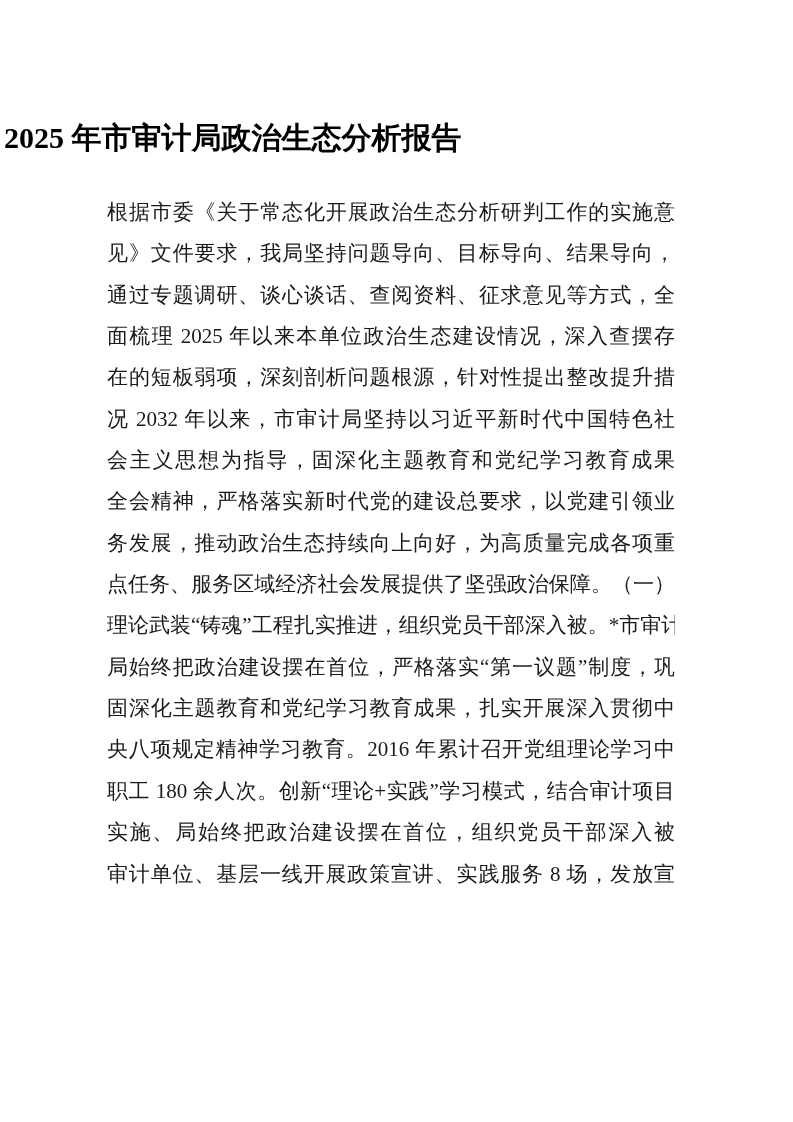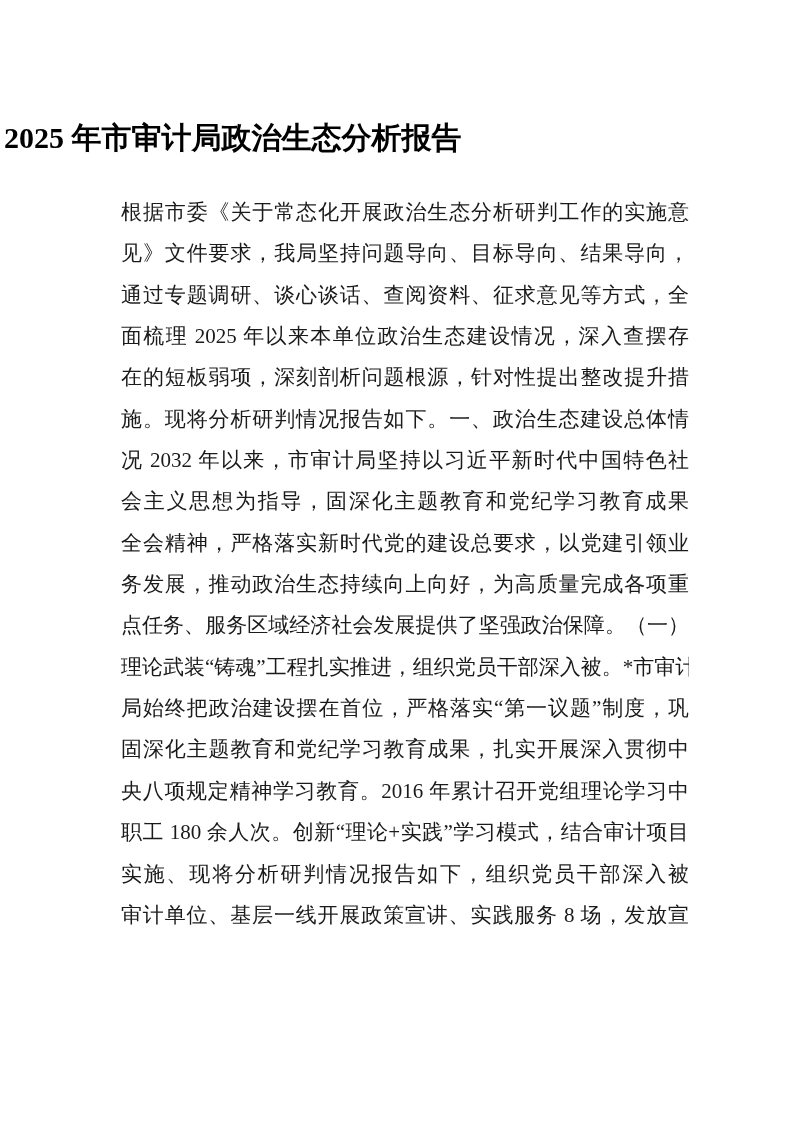--- a/index.html
+++ b/index.html
@@ -25,21 +25,21 @@
     text-align: left;
     font-size: 30px;
     font-weight: 700;
     line-height: 44px;
     font-family: "Liberation Serif", serif;
     color: #000000;
   }
   .doc-body {
     position: absolute;
     top: 192px;
-    left: 121px;
+    left: 107px;
     width: 568px;
     font-size: 21px;
     line-height: 41.35px;
     color: #1a1a1a;
   }
   .doc-line {
     text-align: justify;
     text-align-last: justify;
     text-justify: inter-character;
     height: 41.35px;
@@ -51,27 +51,26 @@
 <body>
 
 <div class="page">
   <h1 class="doc-title">2025 年市审计局政治生态分析报告</h1>
   <div class="doc-body">
       <div class="doc-line">根据市委《关于常态化开展政治生态分析研判工作的实施意</div>
       <div class="doc-line">见》文件要求，我局坚持问题导向、目标导向、结果导向，</div>
       <div class="doc-line">通过专题调研、谈心谈话、查阅资料、征求意见等方式，全</div>
       <div class="doc-line">面梳理 2025 年以来本单位政治生态建设情况，深入查摆存</div>
       <div class="doc-line">在的短板弱项，深刻剖析问题根源，针对性提出整改提升措</div>
-      <div class="doc-line">施。现将分析研判情况报告如下。一、政治生态建设总体情</div>
       <div class="doc-line">况 2032 年以来，市审计局坚持以习近平新时代中国特色社</div>
       <div class="doc-line">会主义思想为指导，固深化主题教育和党纪学习教育成果</div>
       <div class="doc-line">全会精神，严格落实新时代党的建设总要求，以党建引领业</div>
       <div class="doc-line">务发展，推动政治生态持续向上向好，为高质量完成各项重</div>
       <div class="doc-line">点任务、服务区域经济社会发展提供了坚强政治保障。（一）</div>
       <div class="doc-line">理论武装“铸魂”工程扎实推进，组织党员干部深入被。*市审计</div>
       <div class="doc-line">局始终把政治建设摆在首位，严格落实“第一议题”制度，巩</div>
       <div class="doc-line">固深化主题教育和党纪学习教育成果，扎实开展深入贯彻中</div>
       <div class="doc-line">央八项规定精神学习教育。2016 年累计召开党组理论学习中</div>
       <div class="doc-line">职工 180 余人次。创新“理论+实践”学习模式，结合审计项目</div>
-      <div class="doc-line">实施、现将分析研判情况报告如下，组织党员干部深入被</div>
+      <div class="doc-line">实施、局始终把政治建设摆在首位，组织党员干部深入被</div>
       <div class="doc-line">审计单位、基层一线开展政策宣讲、实践服务 8 场，发放宣</div>
     </div>
 </div>
 
 </body></html>

